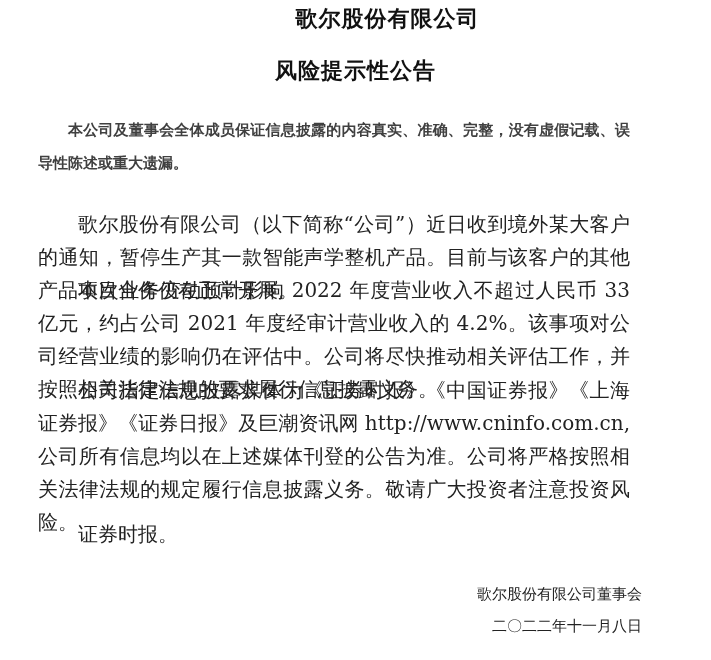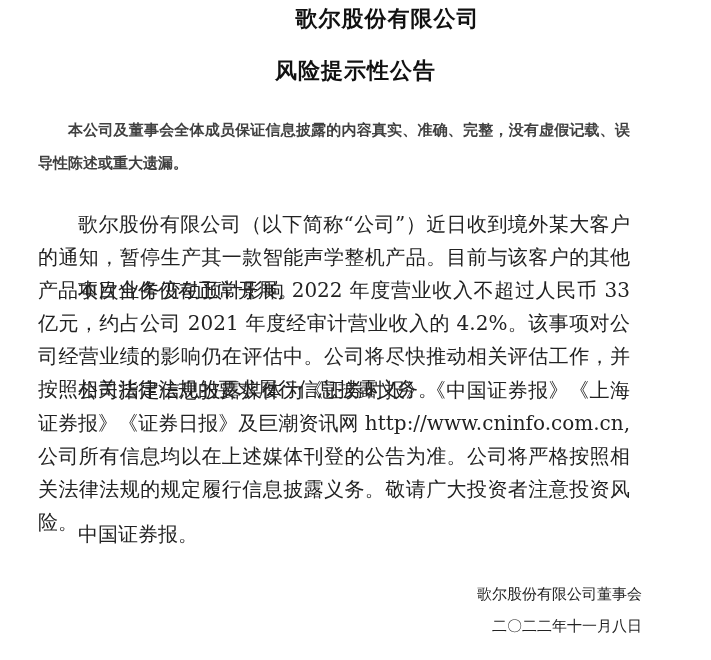--- a/index.html
+++ b/index.html
@@ -67,16 +67,16 @@
 
 <div id="title1" class="title">歌尔股份有限公司</div>
 <div id="title2" class="title">风险提示性公告</div>
 
 <div id="disclaimer" class="para bold">本公司及董事会全体成员保证信息披露的内容真实、准确、完整，没有虚假记载、误导性陈述或重大遗漏。</div>
 
 <div id="p1" class="para">歌尔股份有限公司（以下简称“公司”）近日收到境外某大客户的通知，暂停生产其一款智能声学整机产品。目前与该客户的其他产品项目合作仍在正常开展。</div>
 <div id="p2" class="para">本次业务变动预计影响 2022 年度营业收入不超过人民币 33 亿元，约占公司 2021 年度经审计营业收入的 4.2%。该事项对公司经营业绩的影响仍在评估中。公司将尽快推动相关评估工作，并按照相关法律法规的要求履行信息披露义务。</div>
 <div id="p3" class="para">公司指定信息披露媒体为《证券时报》《中国证券报》《上海证券报》《证券日报》及巨潮资讯网 http://www.cninfo.com.cn,公司所有信息均以在上述媒体刊登的公告为准。公司将严格按照相关法律法规的规定履行信息披露义务。敬请广大投资者注意投资风险。</div>
 
-<div id="closing" class="para">中国证券报。</div>
+<div id="closing" class="para">证券时报。</div>
 
 <div id="sign-company" class="sign">歌尔股份有限公司董事会</div>
 <div id="sign-date" class="sign">二〇二二年十一月八日</div>
 
 </body></html>

